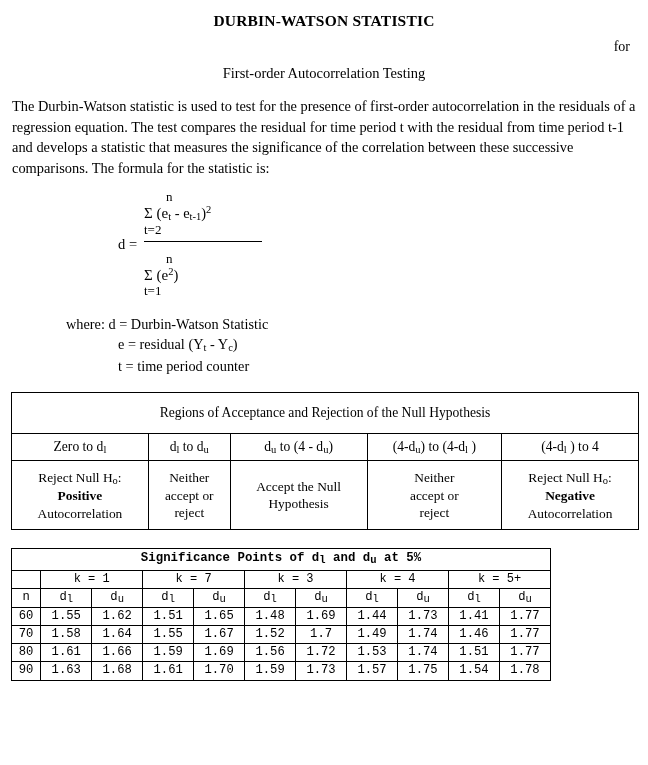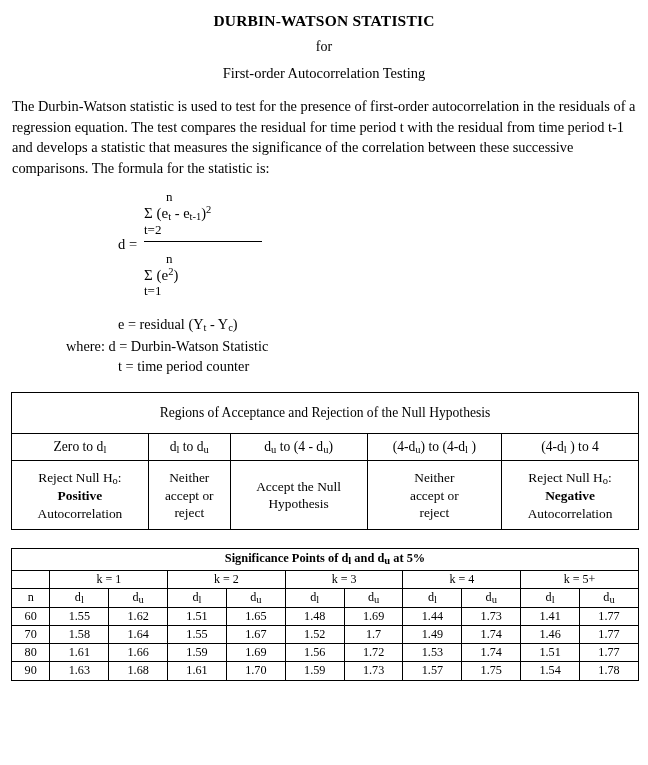--- a/index.html
+++ b/index.html
@@ -24,21 +24,21 @@
     border-radius: 9px;
   }
   .title {
     text-align: center;
     font-weight: bold;
     font-size: 15.5px;
     letter-spacing: 0.2px;
     margin: 4px 0 1px 0;
   }
   .subtitle-for {
-    text-align: center;
+    text-align: right;
     font-size: 14px;
     margin: 8px;
     line-height: 1.25;
   }
   .subtitle {
     text-align: center;
     font-size: 14.5px;
     margin: 0 0 2px 0;
     line-height: 1.3;
   }
@@ -134,23 +134,24 @@
   }
   .t1 .cell {
     height: 62px;
     line-height: 1.3;
   }
   .b {
     font-weight: bold;
   }
   
   .t2 {
-    width: 628px;
+    width: 540px;
     margin: 18px 0 0 1px;
     border: 1.4px solid #000;
+    font-family: Liberation Mono, monospace;
   }
   .t2 td {
     border: 1px solid #000;
     text-align: center;
     font-size: 12.2px;
     padding: 1px 2px;
     line-height: 1.25;
   }
   .t2 .cap {
     font-weight: bold;
@@ -207,27 +208,27 @@
         <div class="sumline">
           <span class="sigma">Σ (e</span><span class="sup">2</span><span>)</span>
         </div>
         <div class="tline">t=1</div>
       </div>
     </div>
   </div>
 
   <div class="where">
     <div>
-      <span class="wlab"></span><span>e =</span>
-      <span><span>residual (Y</span><span class="sub">t</span><span> - Y</span><span class="sub">c</span><span>)</span></span>
-    </div>
-    <div>
       <span>where:</span>
       <span>d =</span>
       <span>Durbin-Watson Statistic</span>
+    </div>
+    <div>
+      <span class="wlab"></span><span>e =</span>
+      <span><span>residual (Y</span><span class="sub">t</span><span> - Y</span><span class="sub">c</span><span>)</span></span>
     </div>
     <div>
       <span class="wlab"></span><span>t =</span>
       <span>time period counter</span>
     </div>
   </div>
 
 
   <table class="t1">
     <tbody>
@@ -271,21 +272,21 @@
     </table>
 
   <table class="t2">
     <tbody>
         <tr>
       <td class="cap" colspan="11"><span>Significance Points of d</span><span class="sub">l</span><span> and d</span><span class="sub">u</span><span> at 5%</span></td>
     </tr>
     <tr>
       <td style="border:none; border-right:1px solid #000; border-bottom:none;"></td>
       <td class="kh" colspan="2">k = 1</td>
-      <td class="kh" colspan="2">k = 2</td>
+      <td class="kh" colspan="2">k = 7</td>
       <td class="kh" colspan="2">k = 3</td>
       <td class="kh" colspan="2">k = 4</td>
       <td class="kh" colspan="2">k = 5+</td>
     </tr>
     <tr>
       <td class="nohdr">n</td>
       <td class="colh"><span>d</span><span class="sub">l</span></td>
       <td class="colh"><span>d</span><span class="sub">u</span></td>
       <td class="colh"><span>d</span><span class="sub">l</span></td>
       <td class="colh"><span>d</span><span class="sub">u</span></td>

